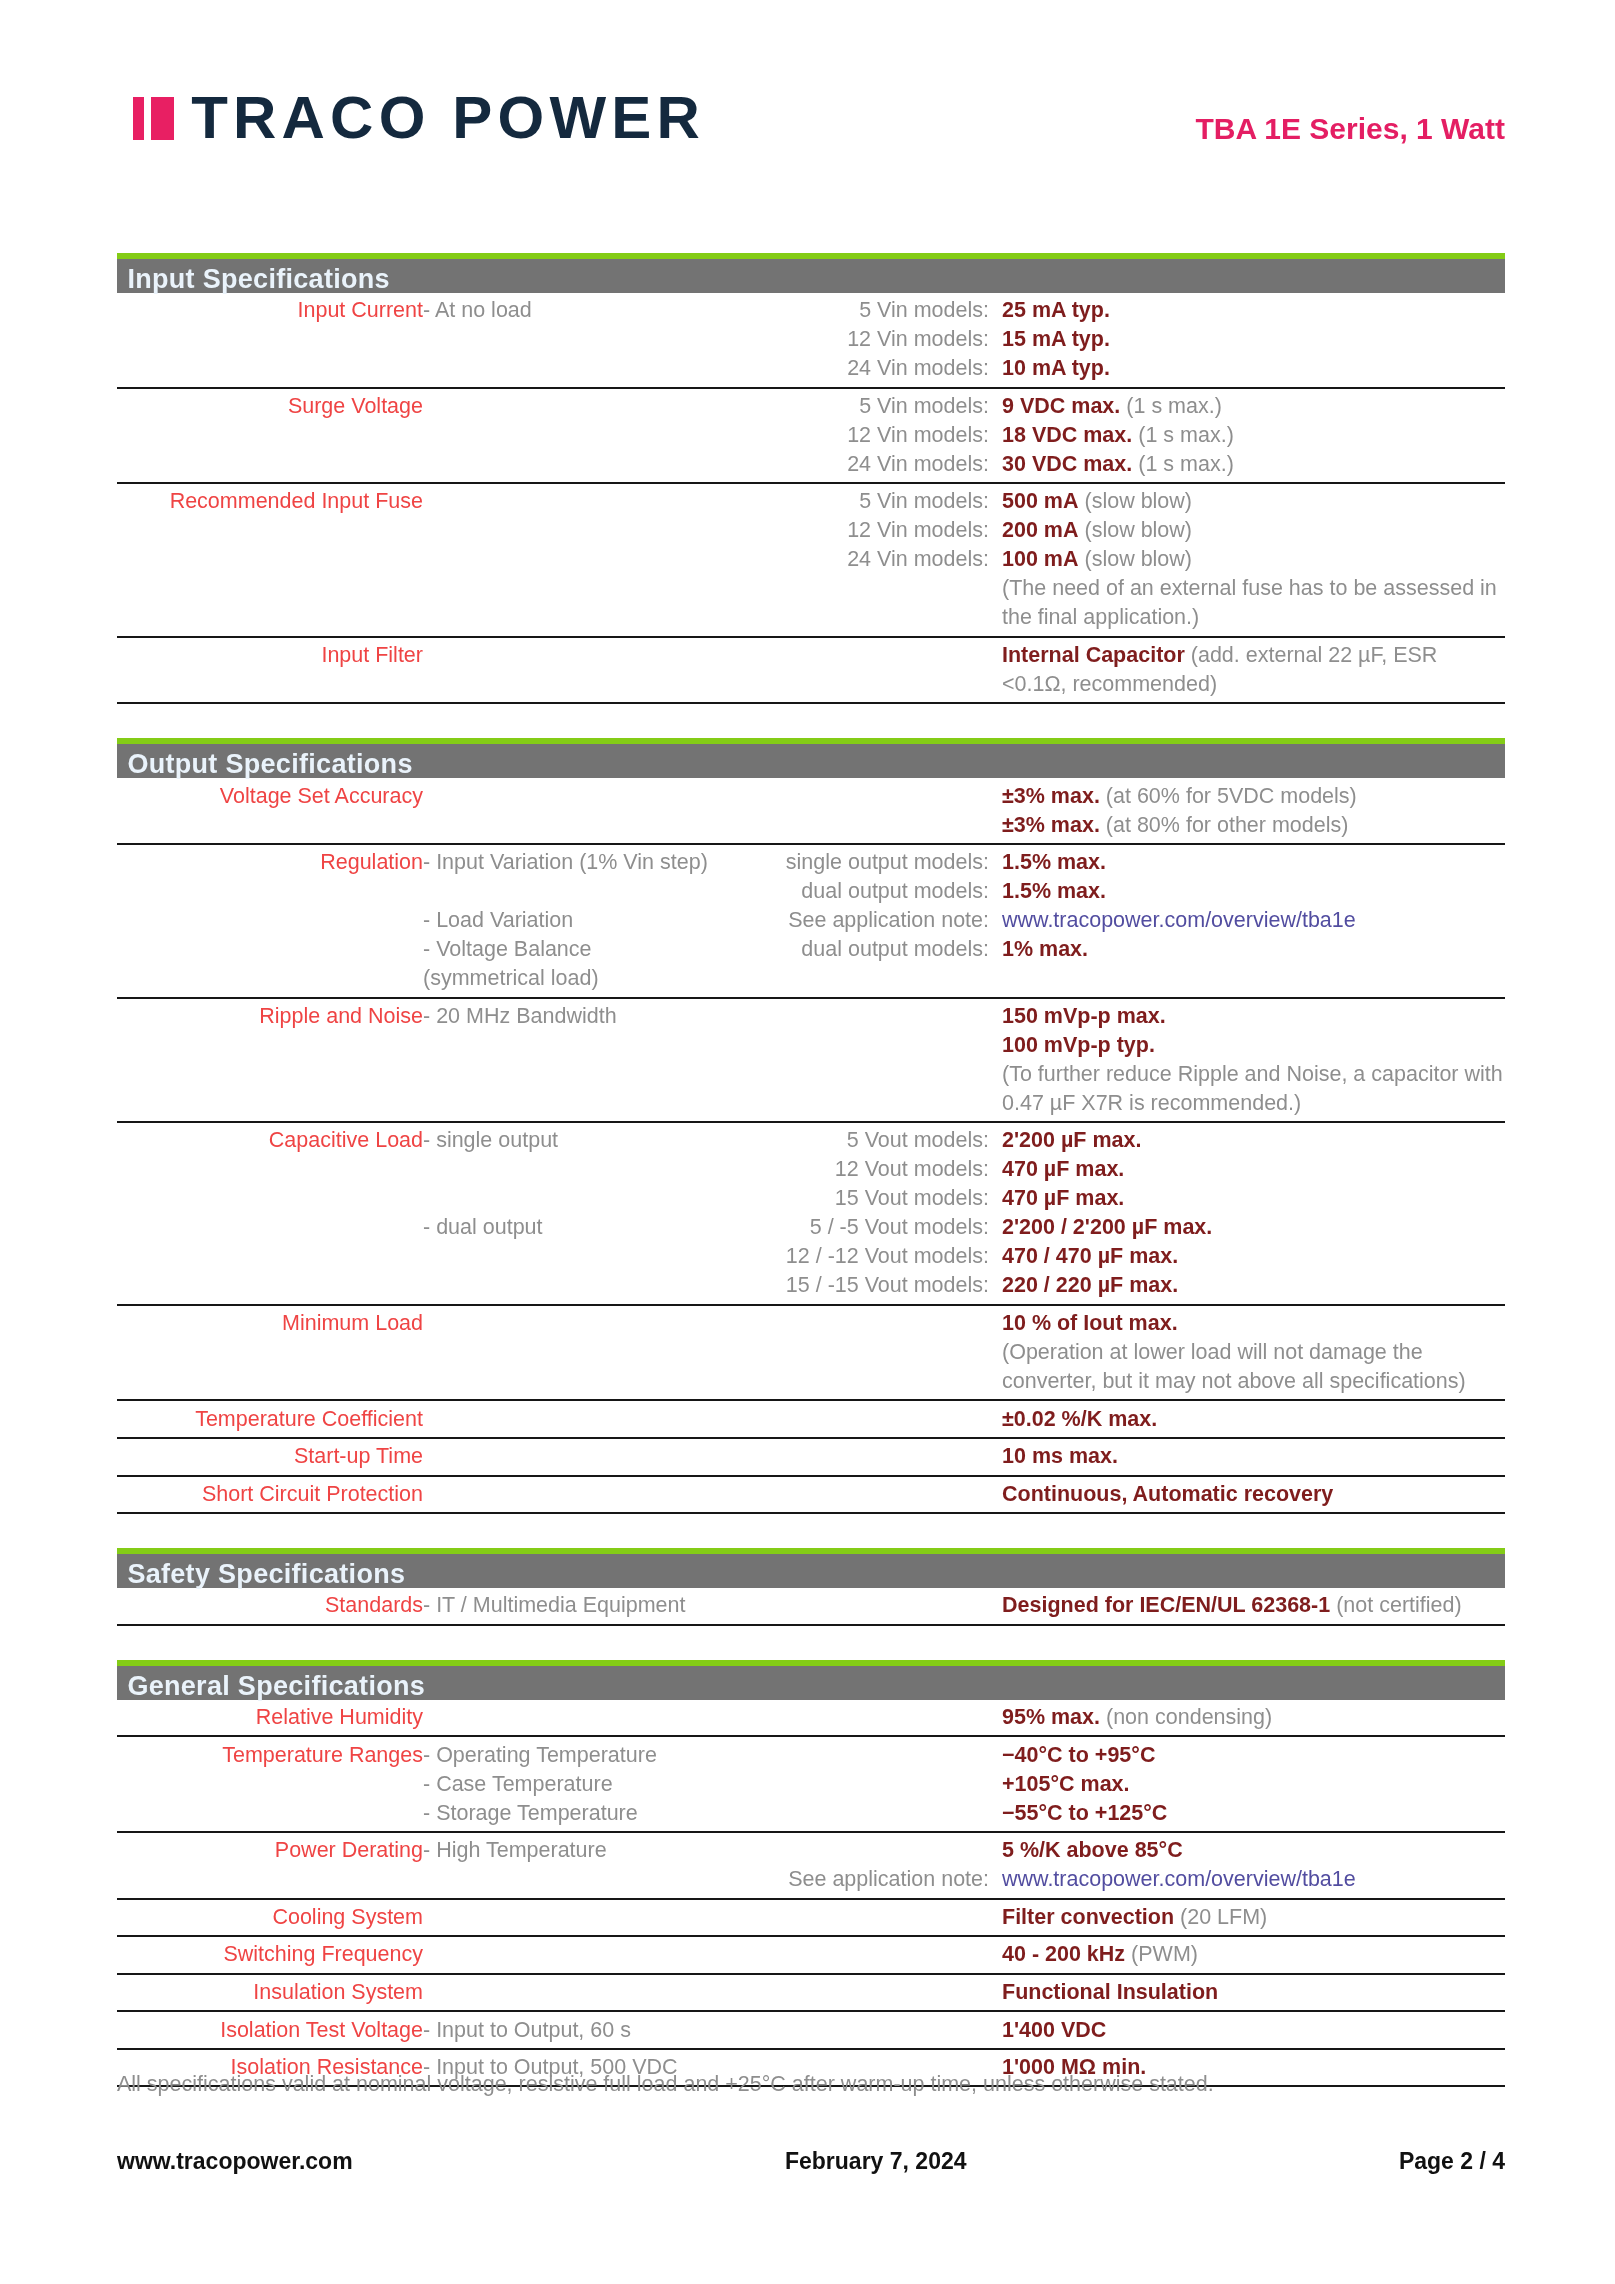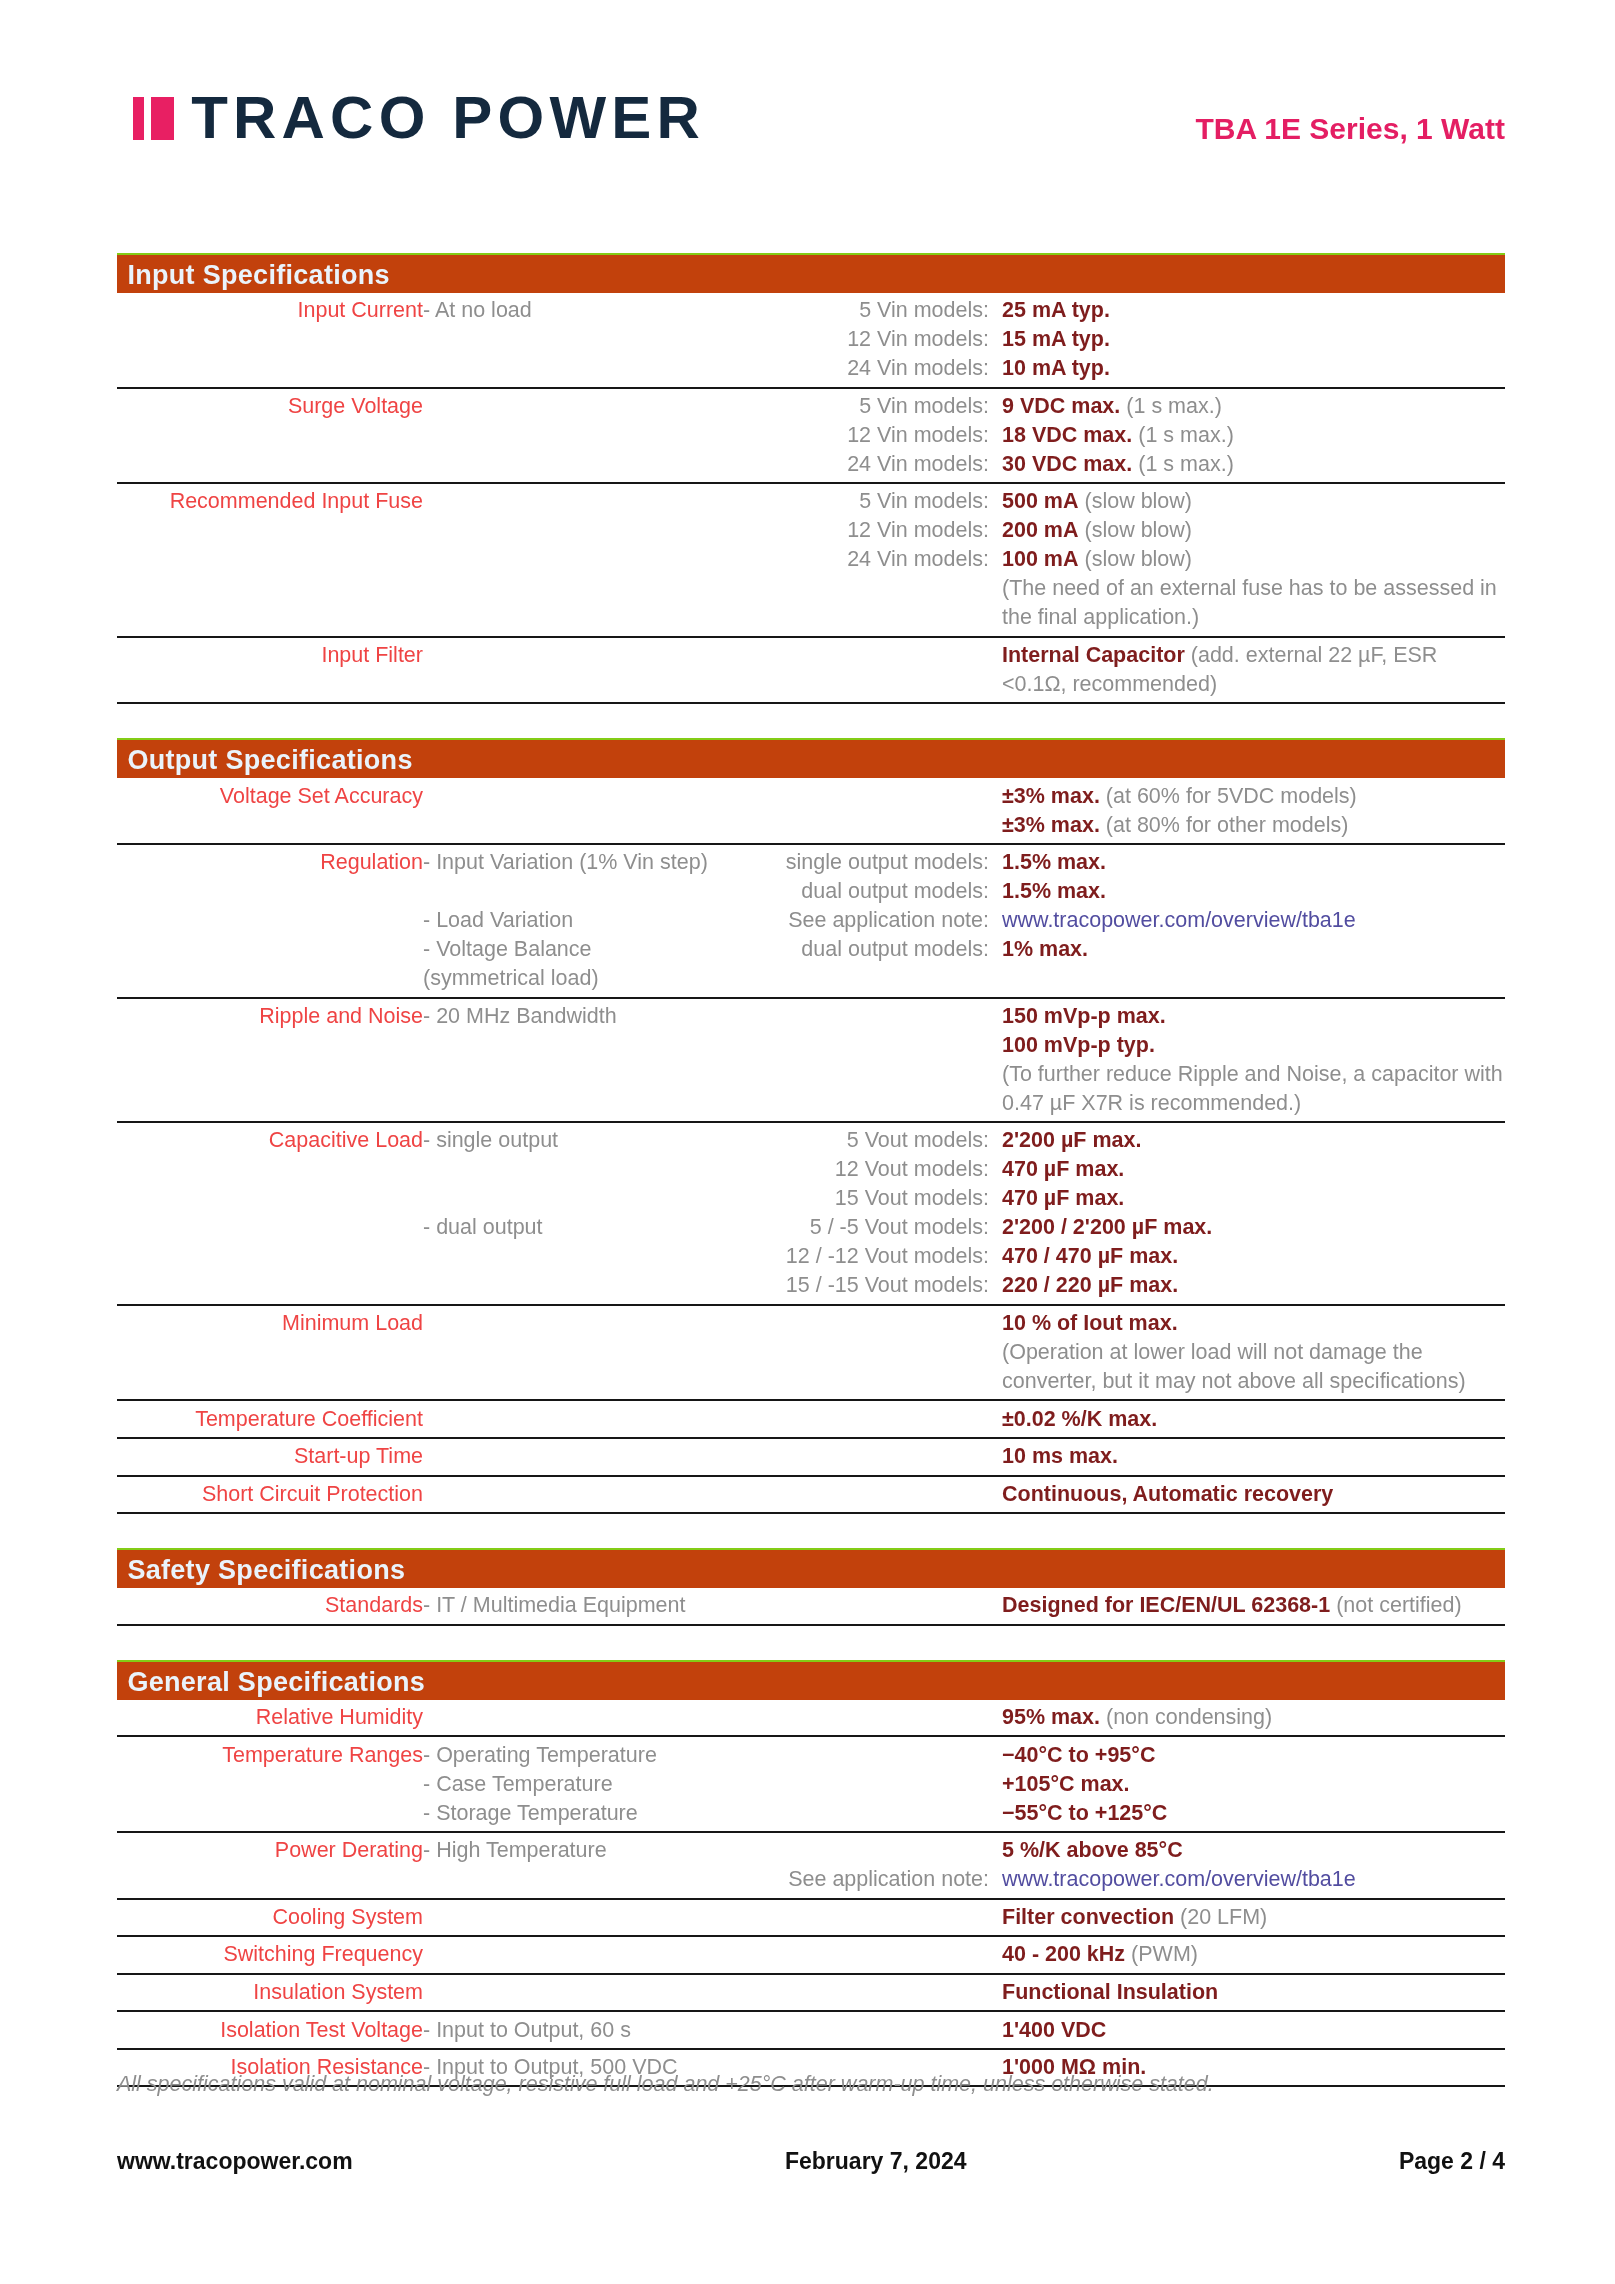--- a/index.html
+++ b/index.html
@@ -16,41 +16,41 @@
   .bars{display:flex;height:43px;margin-right:17px;}
   .bars .b1{width:11px;background:#e81f63;margin-right:7.2px;}
   .bars .b2{width:23px;background:#e81f63;}
   .logo-text{font-size:60px;font-weight:700;color:#14293e;letter-spacing:5.2px;line-height:46px;white-space:nowrap;}
   .series-title{font-size:30px;font-weight:700;color:#e41e63;margin-top:17px;white-space:nowrap;}
 
   
   main{position:absolute;top:253px;left:117px;width:1388px;}
   .section{margin-bottom:34px;}
   .section-header{
-    background:#c2410c;border-top:2px solid #84cc16;
+    background:#737373;border-top:6px solid #84cc16;
     color:#eaf3fb;font-size:27px;font-weight:700;
     height:40px;line-height:40px;padding-left:10.4px;letter-spacing:0.3px;
     box-sizing:border-box;
   }
   .rows{border-bottom:2px solid #161616;}
   .row{
     display:grid;grid-template-columns:306px 352px 227px 503px;
     padding:3.3px 0;align-items:start;
   }
   .row + .row{border-top:2px solid #161616;}
   .row > div{font-size:21.5px;line-height:29px;}
   .c1{color:#ef4444;text-align:right;}
   .c2{color:#8e8e8e;}
   .c3{color:#8e8e8e;text-align:right;padding-right:13px;}
   .c4 .value{font-weight:700;color:#7f1d1d;}
   .c4 .note{color:#8e8e8e;font-weight:400;}
   .c4 .link{color:#524da0;font-weight:400;}
 
   
-  .footnote{position:absolute;top:2072px;left:117px;width:1388px;font-size:21.5px;color:#8e8e8e;margin:0;font-style:italic;}
+  .footnote{position:absolute;top:2072px;left:117px;width:1388px;font-size:21.5px;color:#8e8e8e;margin:0;}
   footer{
     position:absolute;top:2148px;left:117px;width:1388px;
     display:flex;justify-content:space-between;align-items:baseline;
     font-size:23px;font-weight:700;color:#111;
   }
 </style>
 </head>
 <body>
 
 <div class="page">

